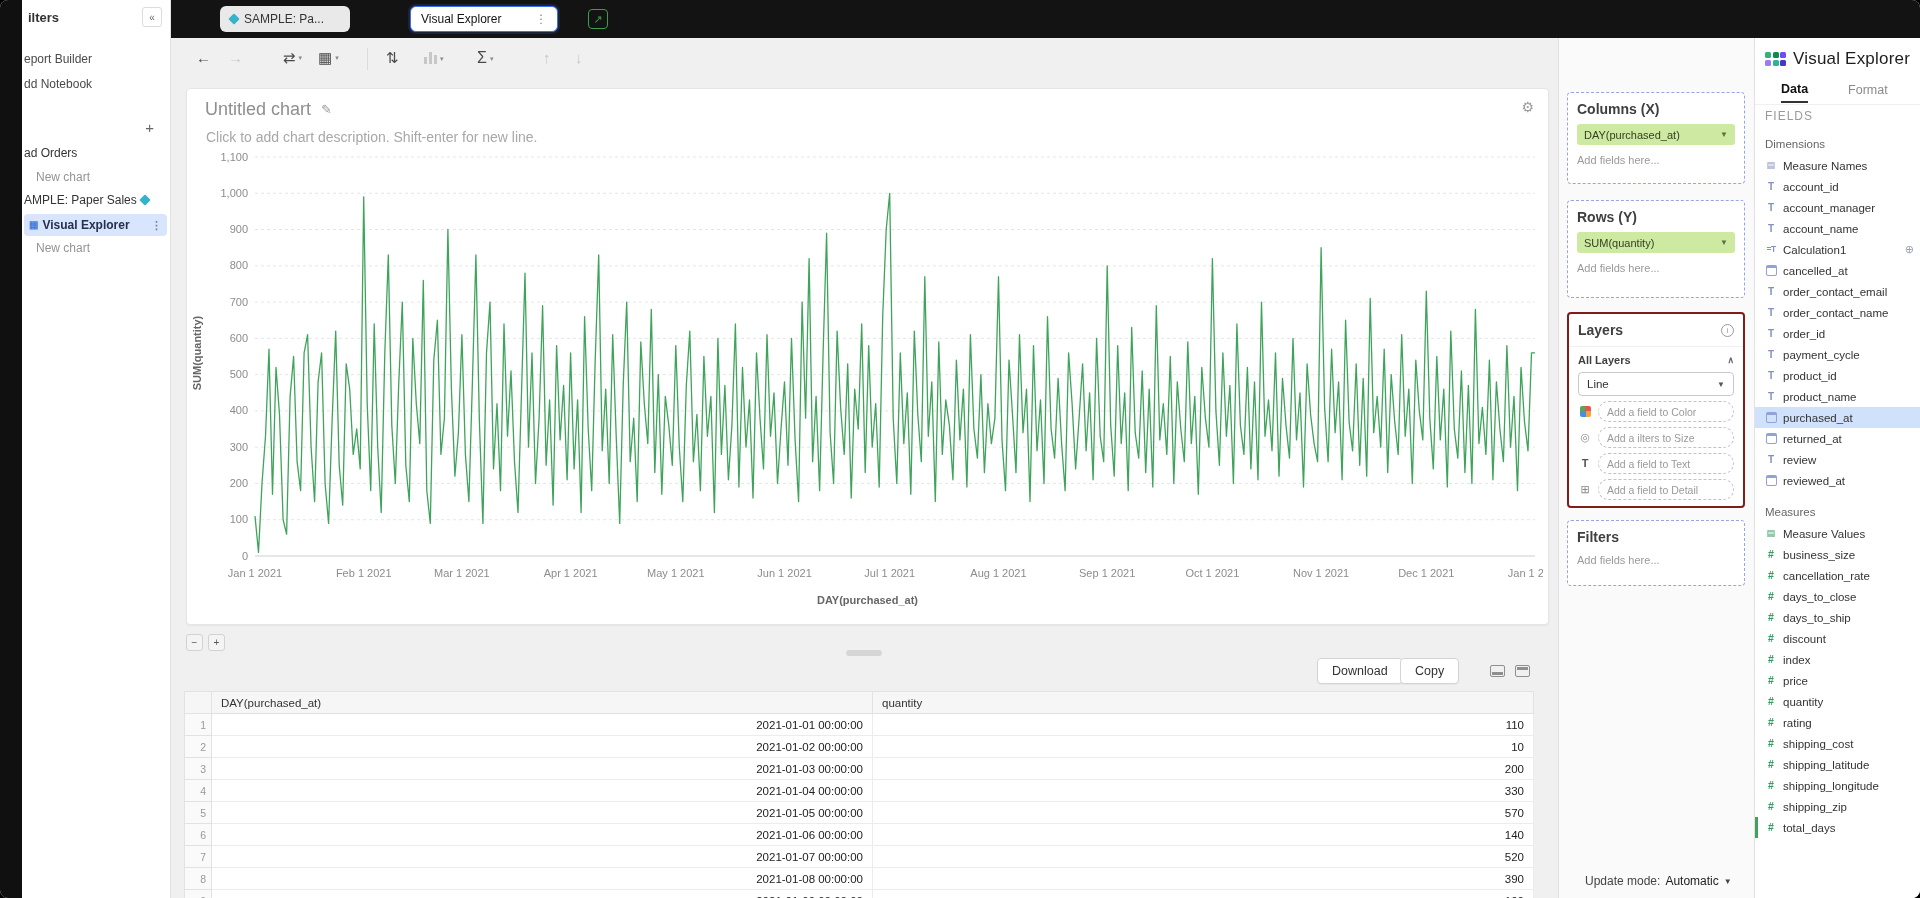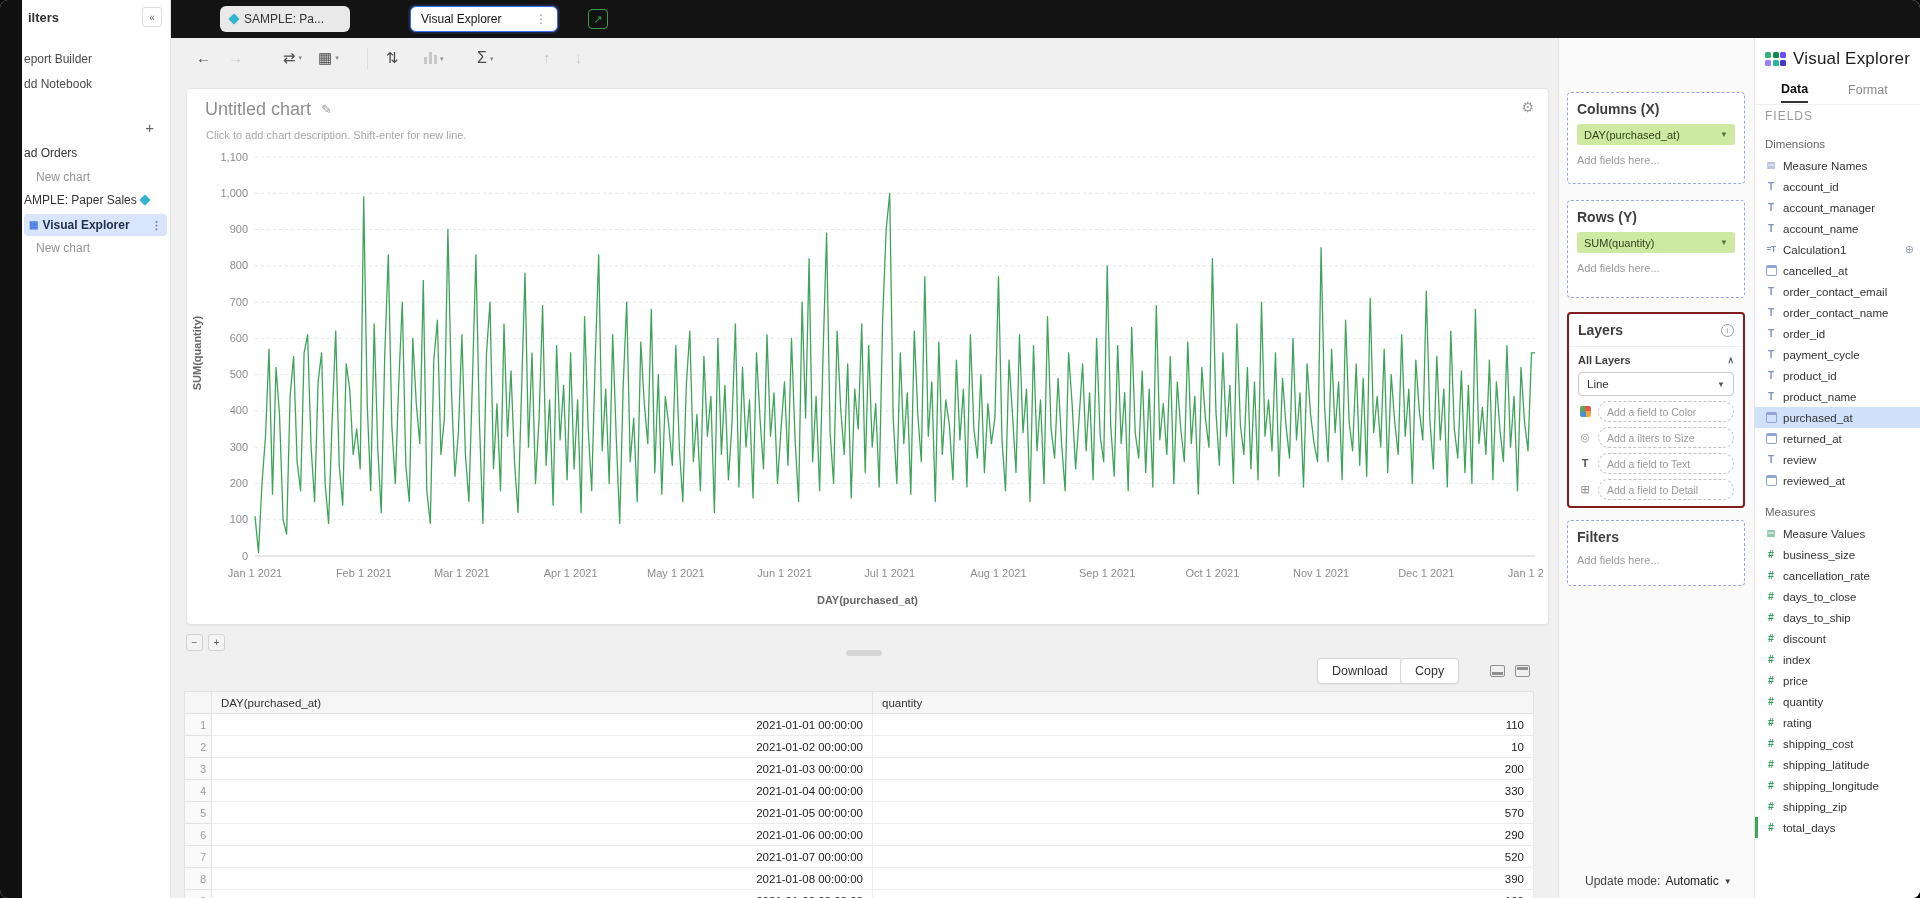--- a/index.html
+++ b/index.html
@@ -49,21 +49,21 @@
   #tb-sortup{left:372px;} #tb-sortdown{left:404px;}
   .bars{display:inline-flex;align-items:flex-end;gap:2px;}
   .bars i{width:3px;background:#c7c7c7;display:block;}
   .bars i:nth-child(1){height:7px;} .bars i:nth-child(2){height:12px;} .bars i:nth-child(3){height:9px;}
 
   
   #chart-card{position:absolute;left:15px;top:50px;width:1363px;height:537px;background:#fff;
               border:1px solid #e5e5e5;border-radius:4px;box-shadow:0 1px 2px rgba(0,0,0,.05);box-sizing:border-box;}
   #chart-title{position:absolute;left:18px;top:10px;font-size:18px;color:#8f8f8f;display:flex;align-items:center;gap:10px;}
   #chart-title .pencil{font-size:13px;color:#9b9b9b;}
-  #chart-desc{position:absolute;left:19px;top:40px;font-size:11px;color:#a8a8a8;}
+  #chart-desc{position:absolute;left:19px;top:40px;font-size:14px;color:#a8a8a8;}
   #chart-gear{position:absolute;right:14px;top:10px;font-size:14px;color:#9a9a9a;}
   #chart-svg{position:absolute;left:26px;top:62px;}
   #chart-svg text.tick{font-size:11px;fill:#8c8c8c;font-family:"Liberation Sans",sans-serif;}
   #x-axis-title{position:absolute;left:0;top:505px;width:100%;text-align:center;font-size:11px;color:#666;font-weight:600;}
   #y-axis-title{position:absolute;left:10px;top:264px;transform:translate(-50%,-50%) rotate(-90deg);
                 white-space:nowrap;font-size:11px;color:#666;font-weight:600;}
 
   .zbtn{position:absolute;width:17px;height:17px;background:#f4f4f4;border:1px solid #d2d2d2;border-radius:3px;
         font-size:10px;color:#555;display:flex;align-items:center;justify-content:center;box-sizing:border-box;}
   #zoom-out{left:15px;top:596px;} #zoom-in{left:37px;top:596px;}
@@ -309,21 +309,21 @@
               <td>330</td>
             </tr>
             <tr>
               <td class="gut">5</td>
               <td>2021-01-05 00:00:00</td>
               <td>570</td>
             </tr>
             <tr>
               <td class="gut">6</td>
               <td>2021-01-06 00:00:00</td>
-              <td>290</td>
+              <td>140</td>
             </tr>
             <tr>
               <td class="gut">7</td>
               <td>2021-01-07 00:00:00</td>
               <td>520</td>
             </tr>
             <tr>
               <td class="gut">8</td>
               <td>2021-01-08 00:00:00</td>
               <td>390</td>

